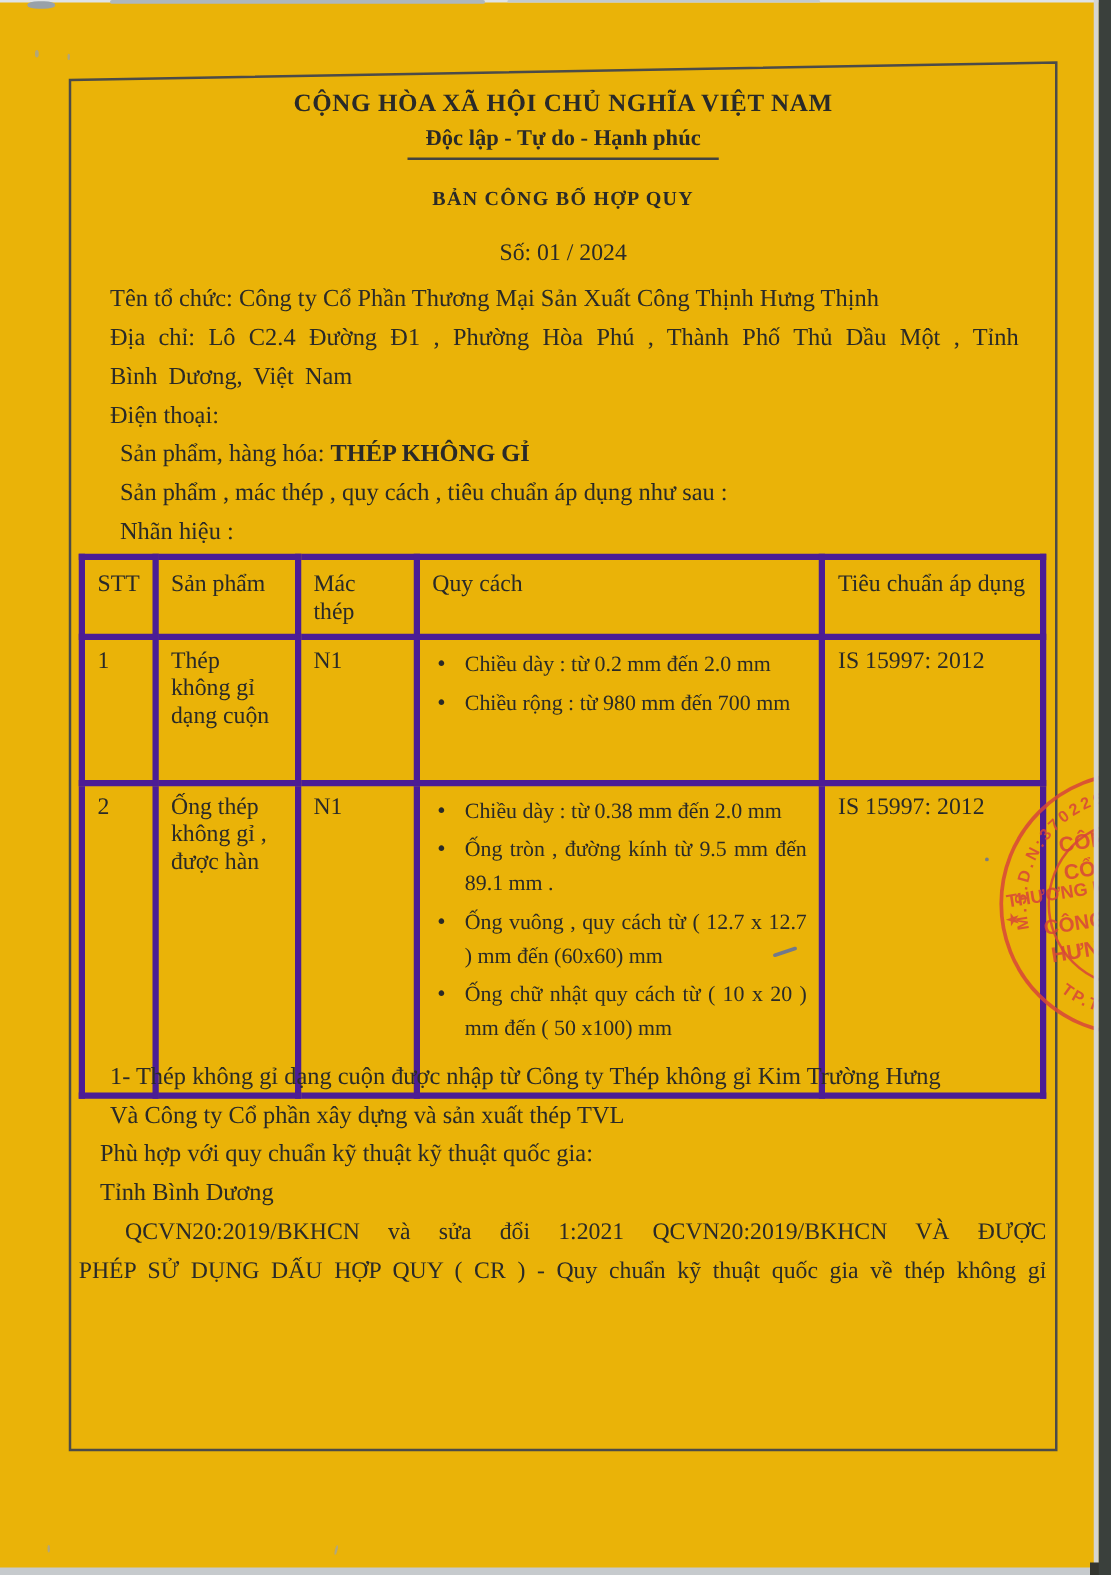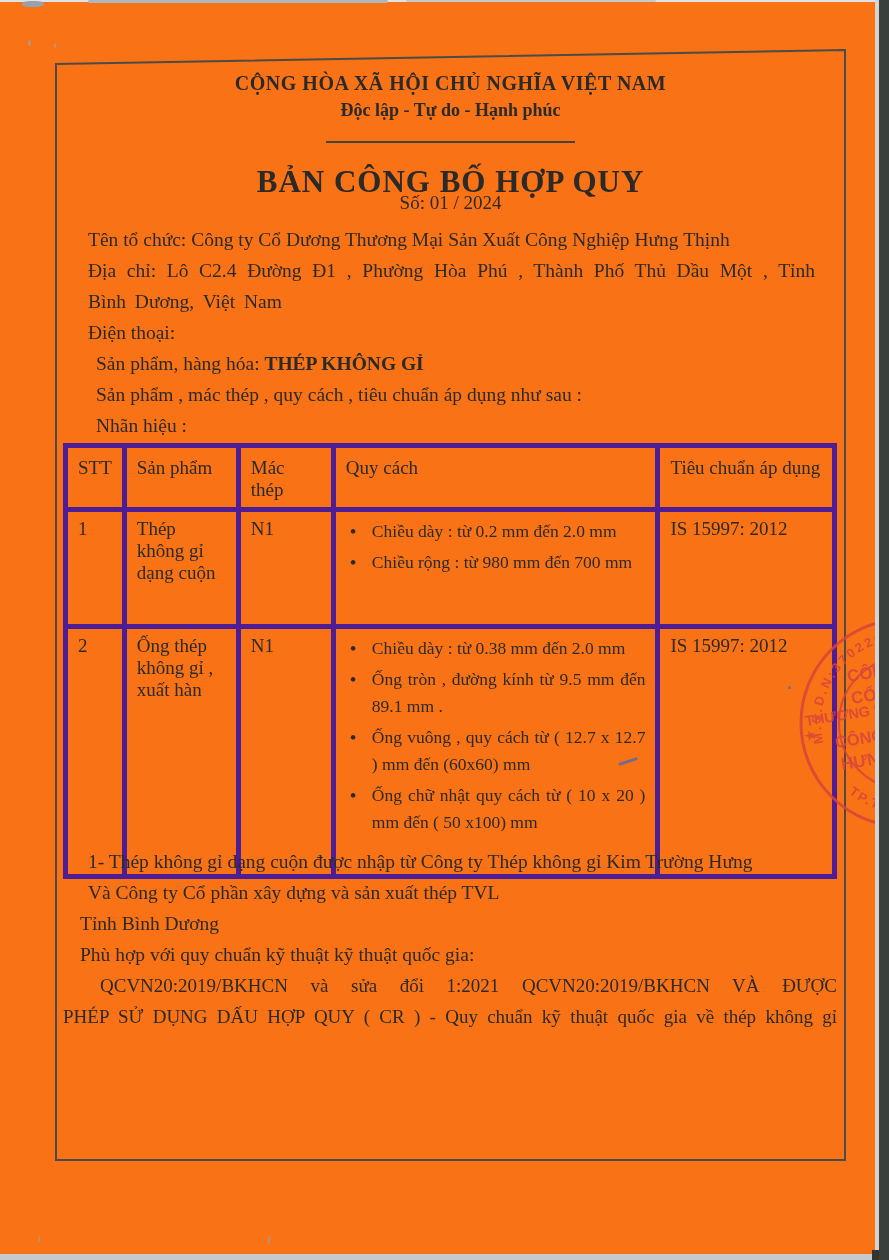--- a/index.html
+++ b/index.html
@@ -1,18 +1,18 @@
 <!DOCTYPE html>
 <html><head>
 <meta charset="utf-8">
 <style>
   html,body{margin:0;padding:0;background:#ffffff;}
   .page{
     position:relative;width:889px;height:1260px;overflow:hidden;
-    background:#f97316;
+    background:#eab308;
     font-family:"Liberation Serif","DejaVu Serif",serif;
     color:#2a2a28;
   }
   
   .abs{position:absolute;}
   .top-strip{left:0;top:0;width:889px;height:2px;background:#dfe3e6;}
   .top-smudge1{left:88px;top:0;width:300px;height:3px;background:#aeb7bd;border-radius:2px;}
   .top-smudge2{left:406px;top:0;width:250px;height:2px;background:#c2cad0;border-radius:2px;}
   .top-blob{left:22px;top:1px;width:22px;height:6px;background:#98a1a9;border-radius:40%;}
   .edge-light{left:875px;top:0;width:4px;height:1260px;background:#d5d5d1;z-index:5;}
@@ -21,22 +21,22 @@
   .bottom-dark{left:872px;top:1250px;width:17px;height:10px;background:#33352f;z-index:5;}
   .speck{position:absolute;background:#9aa2ac;border-radius:50%;opacity:.7;}
   .ink-dash{left:618px;top:760px;width:20px;height:3px;background:#4a66b8;transform:rotate(-18deg);opacity:.75;border-radius:2px;z-index:3;}
   .ink-dot{left:788px;top:686px;width:3px;height:3px;background:#4a66b8;border-radius:50%;opacity:.7;z-index:3;}
   
   .frame-svg{position:absolute;left:0;top:0;z-index:1;}
   
   .hline{position:absolute;left:55px;width:791px;text-align:center;z-index:2;}
   .motto1{top:72px;font-size:20px;font-weight:bold;letter-spacing:.5px;}
   .motto2{top:100px;font-size:18px;font-weight:bold;}
-  .motto2 span{display:inline-block;border-bottom:2px solid #44443f;padding:0 14px 20px 14px;}
-  .doc-title{top:164px;font-size:31px;font-weight:bold;letter-spacing:1px;}
+  .motto2 span{display:inline-block;border-bottom:2px solid #44443f;padding:0 14px 5px 14px;}
+  .doc-title{top:151px;font-size:16px;font-weight:bold;letter-spacing:1px;}
   .doc-number{top:192px;font-size:19px;}
   
   .info{position:absolute;left:88px;top:224px;width:727px;font-size:19.5px;line-height:31px;z-index:2;}
   .info p{margin:0;}
   .info .just{text-align:justify;}
   .info .addr{word-spacing:4px;}
   .info .ind{padding-left:8px;}
   
   .spec-table{
     position:absolute;left:63px;top:443px;width:774px;z-index:2;
@@ -91,21 +91,21 @@
   </svg>
 
   <div class="hline motto1">CỘNG HÒA XÃ HỘI CHỦ NGHĨA VIỆT NAM</div>
   <div class="hline motto2">
     <span>Độc lập - Tự do - Hạnh phúc</span>
   </div>
   <div class="hline doc-title">BẢN CÔNG BỐ HỢP QUY</div>
   <div class="hline doc-number">Số: 01 / 2024</div>
 
   <div class="info">
-    <p class="just">Tên tổ chức: Công ty Cổ Dương Thương Mại Sản Xuất Công Nghiệp Hưng Thịnh</p>
+    <p class="just">Tên tổ chức: Công ty Cổ Phần Thương Mại Sản Xuất Công Thịnh Hưng Thịnh</p>
     <p class="just addr">Địa chỉ: Lô C2.4 Đường Đ1 , Phường Hòa Phú , Thành Phố Thủ Dầu Một , Tỉnh Bình Dương, Việt Nam</p>
     <p>Điện thoại:</p>
     <p class="ind"><span>Sản phẩm, hàng hóa: </span><strong>THÉP KHÔNG GỈ</strong></p>
     <p class="ind">Sản phẩm , mác thép , quy cách , tiêu chuẩn áp dụng như sau :</p>
     <p class="ind">Nhãn hiệu :</p>
   </div>
 
   <table class="spec-table">
     <colgroup>
       <col style="width:54px">
@@ -131,40 +131,40 @@
         <td class="c-qc">
           <ul>
             <li>Chiều dày : từ 0.2 mm đến 2.0 mm</li>
             <li>Chiều rộng : từ 980 mm đến 700 mm</li>
           </ul>
         </td>
         <td class="c-tc">IS 15997: 2012</td>
       </tr>
       <tr class="row2">
         <td class="c-stt">2</td>
-        <td class="c-sp">Ống thép không gỉ , xuất hàn</td>
+        <td class="c-sp">Ống thép không gỉ , được hàn</td>
         <td class="c-mt">N1</td>
         <td class="c-qc">
           <ul>
             <li>Chiều dày : từ 0.38 mm đến 2.0 mm</li>
             <li>Ống tròn , đường kính từ 9.5 mm đến 89.1 mm .</li>
             <li>Ống vuông , quy cách từ ( 12.7 x 12.7 ) mm đến (60x60) mm</li>
             <li>Ống chữ nhật quy cách từ ( 10 x 20 ) mm đến ( 50 x100) mm</li>
           </ul>
         </td>
         <td class="c-tc">IS 15997: 2012</td>
       </tr>
     </tbody>
   </table>
 
   <div class="notes">
     <p class="n-pad">1- Thép không gỉ dạng cuộn được nhập từ Công ty Thép không gỉ Kim Trường Hưng</p>
     <p class="n-pad">Và Công ty Cổ phần xây dựng và sản xuất thép TVL</p>
+    <p class="n-left">Phù hợp với quy chuẩn kỹ thuật kỹ thuật quốc gia:</p>
     <p class="n-left">Tỉnh Bình Dương</p>
-    <p class="n-left">Phù hợp với quy chuẩn kỹ thuật kỹ thuật quốc gia:</p>
     <p class="n-q1">QCVN20:2019/BKHCN và sửa đổi 1:2021 QCVN20:2019/BKHCN VÀ ĐƯỢC</p>
     <p class="n-q2">PHÉP SỬ DỤNG DẤU HỢP QUY ( CR ) -  Quy chuẩn kỹ thuật quốc gia về thép không gỉ</p>
   </div>
 
   <svg class="stamp" width="119" height="245" viewBox="0 0 119 245">
     <defs>
       <path id="arcTop" d="M 54,145 A 84,84 0 0 1 183,54"></path>
       <path id="arcBot" d="M 77,192 A 90,90 0 0 0 193,192"></path>
     </defs>
     <g fill="none" stroke="#d8453a" opacity="0.85">

